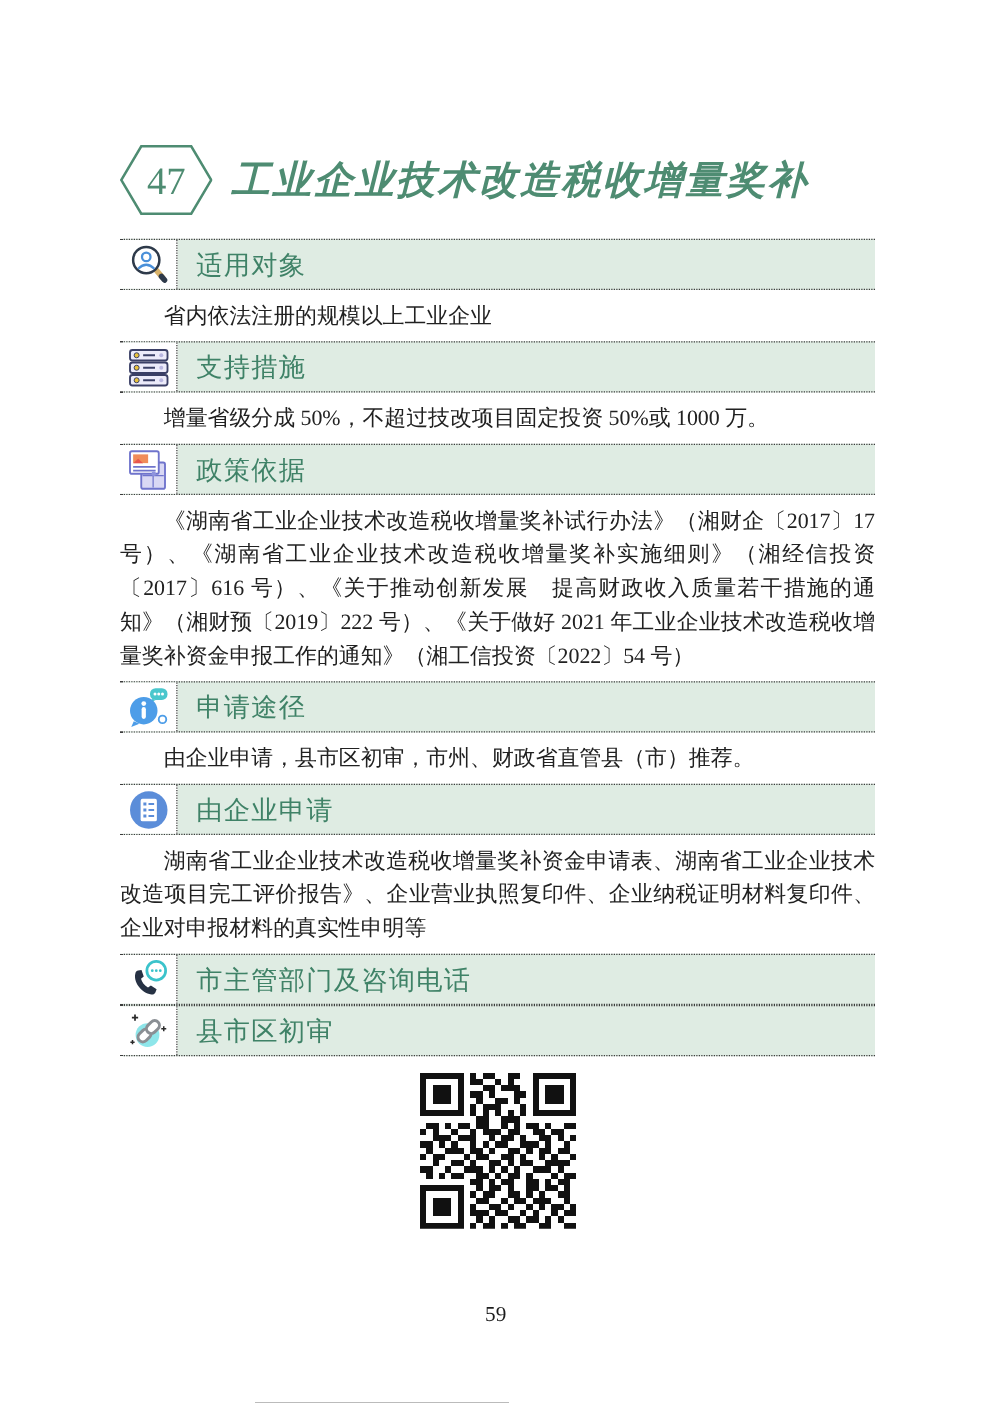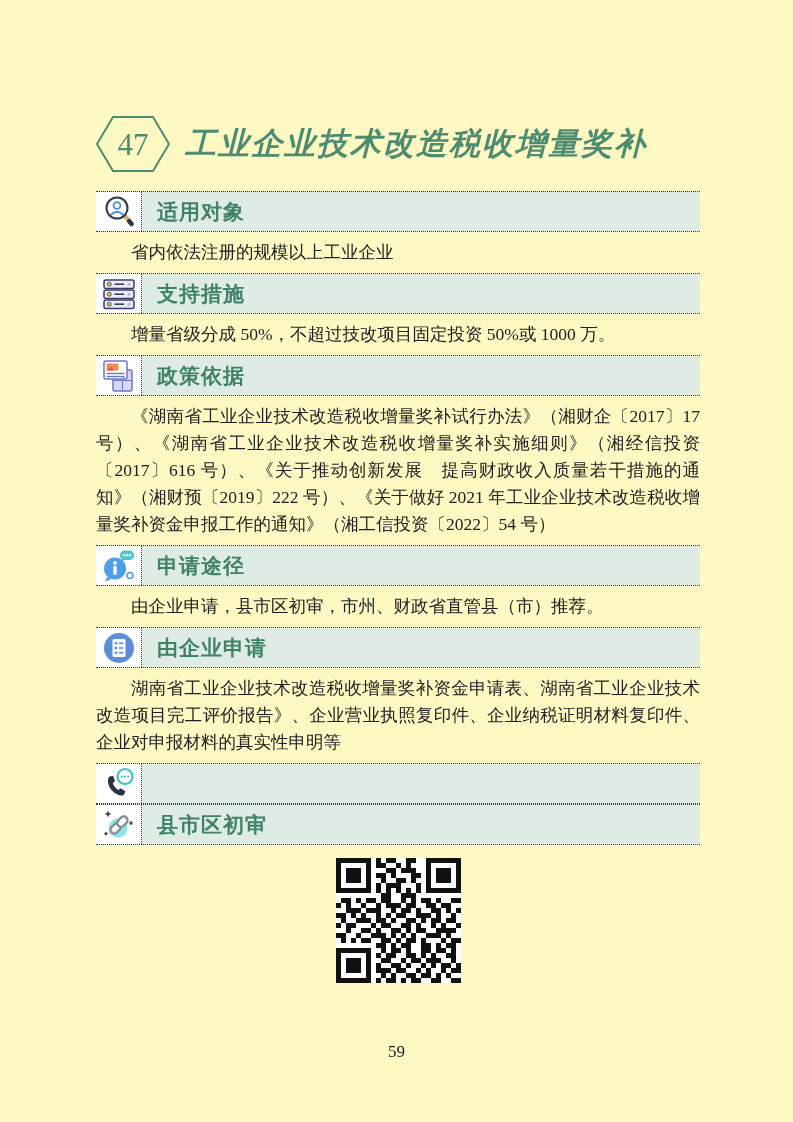--- a/index.html
+++ b/index.html
@@ -1,21 +1,21 @@
 <!DOCTYPE html>
 <html><head>
 <meta charset="utf-8">
 <style>
   * { margin:0; padding:0; box-sizing:border-box; }
   html,body { background:#888; }
   .page {
     position:relative;
     width:793px; height:1122px;
     margin:0 auto;
-    background:#fef9c3;
+    background:#ffffff;
     font-family:"Liberation Serif","DejaVu Serif",serif;
     color:#212121;
     overflow:hidden;
   }
   .content { padding:116px 93px 0 96px; }
 
   
   .doc-header { display:flex; align-items:center; gap:15px; margin-bottom:19px; }
   .hex-badge { flex:0 0 auto; }
   .doc-title {
@@ -32,21 +32,21 @@
   }
   .icon-cell {
     flex:0 0 46px;
     background:#ffffff;
     border-right:1px dotted #3c3c3c;
     display:flex; align-items:center; justify-content:center;
   }
   .title-cell {
     flex:1; display:flex; align-items:center;
     padding-left:15px;
-    font-size:21px; font-weight:bold; color:#3f8267;
+    font-size:21px; font-weight:normal; color:#3f8267;
     letter-spacing:1px;
   }
 
   
   .section-body p {
     font-size:17.5px; line-height:27px;
     text-indent:2em; text-align:justify;
     margin:7px 0;
     color:#212121;
   }
@@ -179,20 +179,21 @@
     <div class="section-bar">
       <div class="icon-cell">
         <svg width="34" height="34" viewBox="0 0 34 34">
           <circle cx="23" cy="9.5" r="7.5" fill="#ffffff" stroke="#3bc3cb" stroke-width="2.2"></circle>
           <circle cx="19.8" cy="9.5" r="1.1" fill="#3bc3cb"></circle>
           <circle cx="23" cy="9.5" r="1.1" fill="#3bc3cb"></circle>
           <circle cx="26.2" cy="9.5" r="1.1" fill="#3bc3cb"></circle>
           <path d="M6.5 11c-2.5 7 4.5 16.5 12.5 17.5 1.6 0.2 2.8-0.4 3.3-1.6l1-2.6-4.6-3-2.3 1.6c-2.8-1.4-4.9-4.2-5.6-6.9l2.2-1.8-1.8-5.2-2.7 0.3c-1 0.2-1.7 0.8-2 1.7z" fill="#273244"></path>
         </svg>
       </div>
+      <div class="title-cell">市主管部门及咨询电话</div>
     </div>
 
     <div class="section-bar">
       <div class="icon-cell">
         <svg width="34" height="34" viewBox="0 0 34 34">
           <circle cx="16" cy="20" r="9.5" fill="#8ee6ea"></circle>
           <g transform="rotate(-45 17 17)">
             <rect x="6.5" y="13.2" width="11.5" height="7.6" rx="3.8" fill="#ffffff" stroke="#8a8f94" stroke-width="2.4"></rect>
             <rect x="16" y="13.2" width="11.5" height="7.6" rx="3.8" fill="#ffffff" stroke="#8a8f94" stroke-width="2.4"></rect>
           </g>

